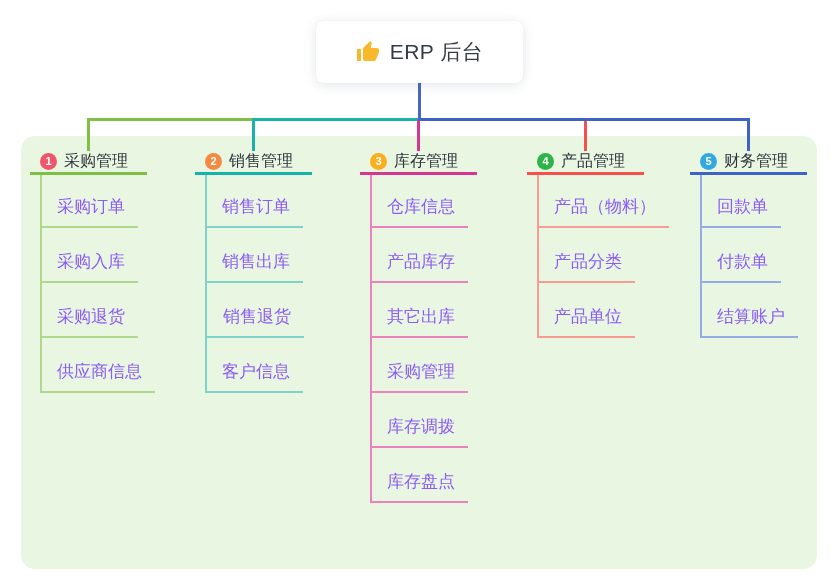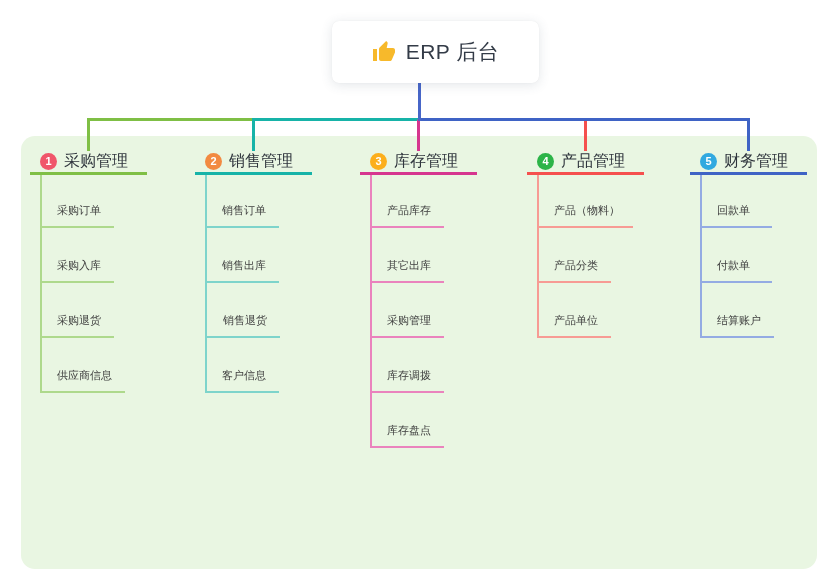--- a/index.html
+++ b/index.html
@@ -1,35 +1,35 @@
 <!DOCTYPE html>
 <html><head>
 <meta charset="utf-8">
 <style>
   html,body{margin:0;padding:0;background:#fff;}
   .canvas{position:relative;width:839px;height:588px;background:#ffffff;overflow:hidden;
           font-family:"Liberation Sans","DejaVu Sans",sans-serif;}
-  .root-card{position:absolute;left:332px;top:21px;width:207px;height:62px;background:#fff;
+  .root-card{position:absolute;left:316px;top:21px;width:207px;height:62px;background:#fff;
              border-radius:7px;box-shadow:0 2px 12px rgba(60,80,100,.14),0 0 1px rgba(0,0,0,.08);
              display:flex;align-items:center;justify-content:center;gap:10px;z-index:4;cursor:pointer;text-align:center;}
   .root-title{font-size:21px;color:#333b47;font-weight:500;letter-spacing:.5px;}
   .thumb{display:flex;align-items:center;}
   .panel{position:absolute;left:21px;top:136px;width:796px;height:433px;background:#e9f6e2;
          border-radius:14px;z-index:1;}
   .connectors{position:absolute;left:0;top:0;z-index:2;pointer-events:none;}
   .branch{position:absolute;top:14px;z-index:3;}
   .branch-header{display:flex;align-items:center;gap:7px;width:117px;height:25px;
                  border-bottom:3px solid #999;padding-left:10px;box-sizing:border-box;cursor:pointer;}
   .badge{width:17px;height:17px;border-radius:50%;flex:0 0 17px;color:#fff;font-size:11px;
          line-height:17px;text-align:center;font-weight:700;}
   .branch-label{font-size:16px;color:#2f353d;font-weight:500;white-space:nowrap;}
   .children{list-style:none;margin:0;padding:0;margin-left:10px;border-left:2px solid #ccc;
             width:max-content;}
   .child{height:55px;border-bottom:2px solid #ccc;display:flex;align-items:flex-end;
-         padding:0 13px 8px 15px;box-sizing:border-box;font-size:11px;color:#404040;
+         padding:0 13px 8px 15px;box-sizing:border-box;font-size:17px;color:#8b5cf6;
          width:max-content;min-width:70px;white-space:nowrap;cursor:pointer;}
   .child:first-child{height:53px;}
 </style>
 </head>
 <body>
 
 <div class="canvas">
 
   <div class="root-card">
     <span class="thumb">
@@ -83,20 +83,23 @@
         </ul>
   </div>
 
   <div class="branch" style="left: 339px;">
     <div class="branch-header" style="border-bottom-color: rgb(214, 54, 143);">
       <span class="badge" style="background: rgb(252, 175, 28);">3</span>
       <span class="branch-label">库存管理</span>
     </div>
     <ul class="children" style="border-left-color: rgb(234, 131, 189);">
           <li class="child" style="border-bottom-color: rgb(234, 131, 189);">
+            <span>仓库信息</span>
+          </li>
+          <li class="child" style="border-bottom-color: rgb(234, 131, 189);">
             <span>产品库存</span>
           </li>
           <li class="child" style="border-bottom-color: rgb(234, 131, 189);">
             <span>其它出库</span>
           </li>
           <li class="child" style="border-bottom-color: rgb(234, 131, 189);">
             <span>采购管理</span>
           </li>
           <li class="child" style="border-bottom-color: rgb(234, 131, 189);">
             <span>库存调拨</span>

